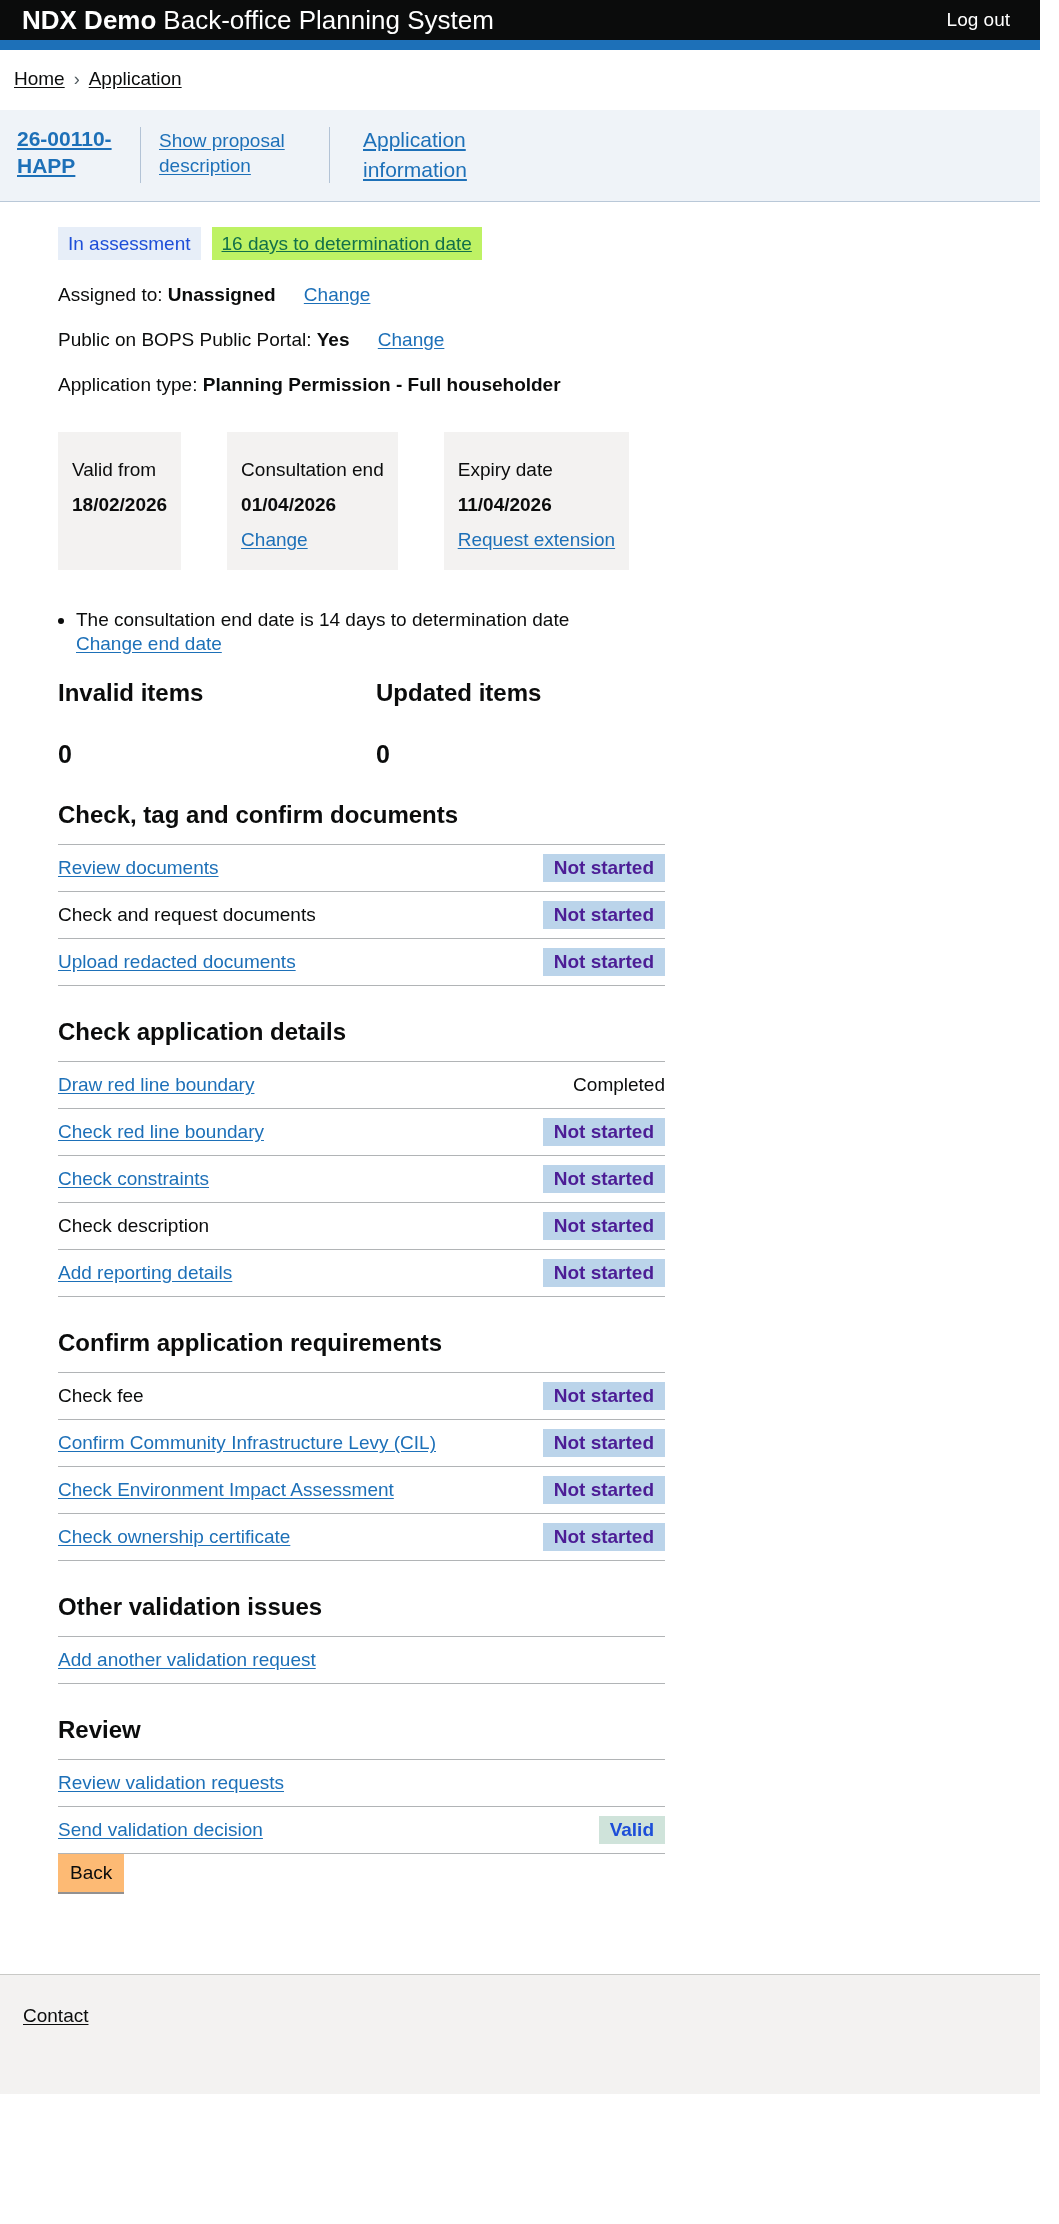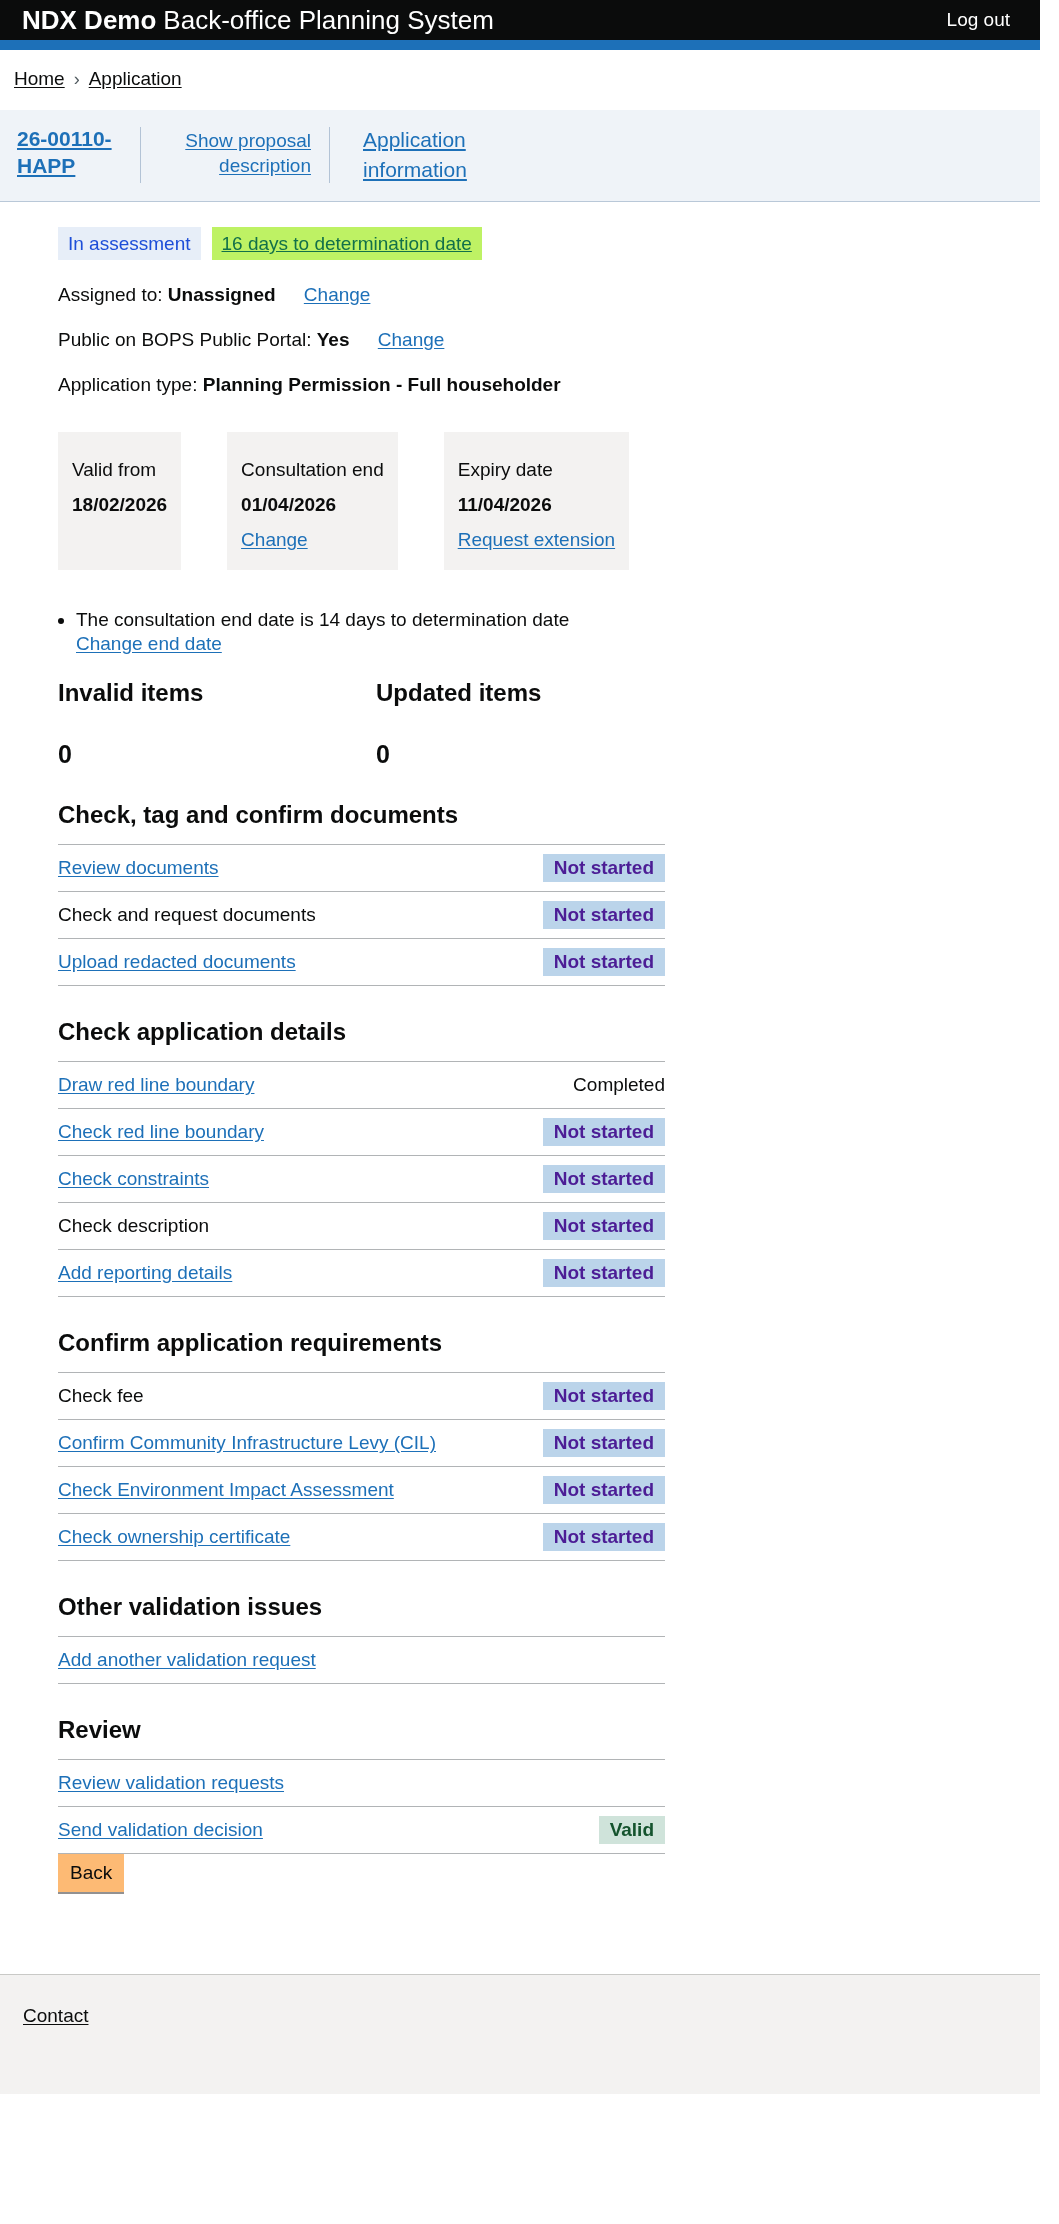--- a/index.html
+++ b/index.html
@@ -32,21 +32,21 @@
   .app-banner {
     background:#eff3f8; border-bottom:1px solid #b9c8d8;
     display:flex; align-items:flex-start;
     padding:15px 0 16px 17px;
   }
   .app-banner a { color:#1d70b8; text-decoration:underline; text-underline-offset:2px; }
   .banner-ref { width:105px; font-size:21px; line-height:27px; font-weight:700; }
   .banner-ref a { font-weight:700; }
   .banner-div { width:1px; align-self:stretch; background:#b3c3d6; margin:2px 18px; }
   .banner-address { width:452px; font-size:21px; line-height:27px; padding-right:20px; }
-  .banner-show { width:152px; text-align:right; font-size:19px; line-height:25px; padding-top:3px; }
+  .banner-show { width:152px; text-align:left; font-size:19px; line-height:25px; padding-top:3px; }
   .banner-info { width:170px; font-size:21px; line-height:30px; padding-left:15px; }
 
   
   main { margin-left:58px; width:607px; }
   a { color:#1d70b8; text-decoration:underline; text-underline-offset:2px; }
 
   h1.page-title { font-size:37px; line-height:40px; font-weight:700; margin:54px 0 0; letter-spacing:-0.3px; }
 
   .tag-row { margin-top:25px; display:flex; gap:11px; }
   .tag { display:inline-block; font-size:19px; line-height:25px; padding:4px 10px; white-space:nowrap; }
@@ -72,21 +72,21 @@
 
   section.task-section { margin-top:32px; }
   h2.section-title { font-size:24px; line-height:27px; font-weight:700; margin:0 0 16px; }
   ul.task-list { list-style:none; margin:0; padding:0; border-bottom:1px solid #b1b4b6; }
   li.task-row {
     display:flex; justify-content:space-between; align-items:center;
     border-top:1px solid #b1b4b6; min-height:47px; padding:3px 0;
     font-size:19px; line-height:22px;
   }
   .status-tag { background:#bbd4ea; color:#4c1d95; font-size:19px; line-height:22px; padding:3px 11px; white-space:nowrap; }
-  .status-tag.green { background:#cfe3da; color:#14532d; }
+  .status-tag.green { background:#cfe3da; color:#1d4ed8; }
   .status-text { font-size:19px; }
 
   .back-button {
     display:inline-block; cursor:pointer;
     background:#fdba74; color:#0b0c0c; font-size:19px; line-height:20px;
     font-family:"Liberation Sans", sans-serif;
     padding:9px 12px; border:none; box-shadow:0 2px 0 #929191;
   }
 
   

